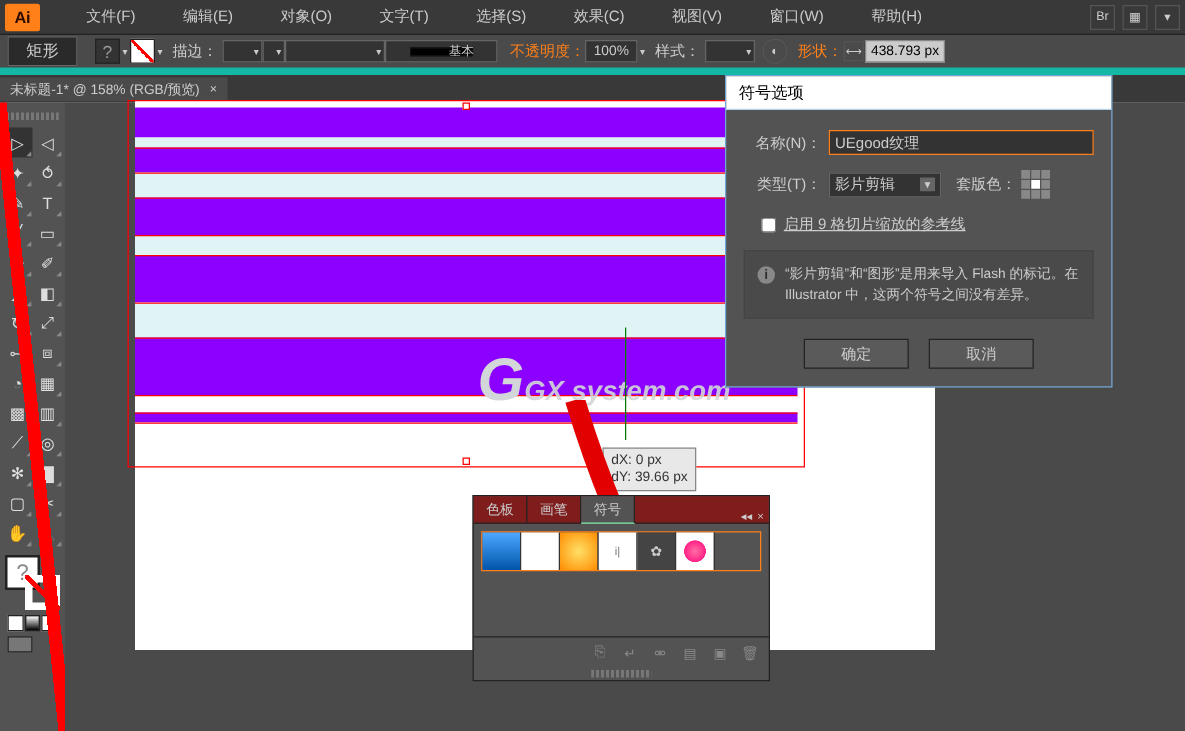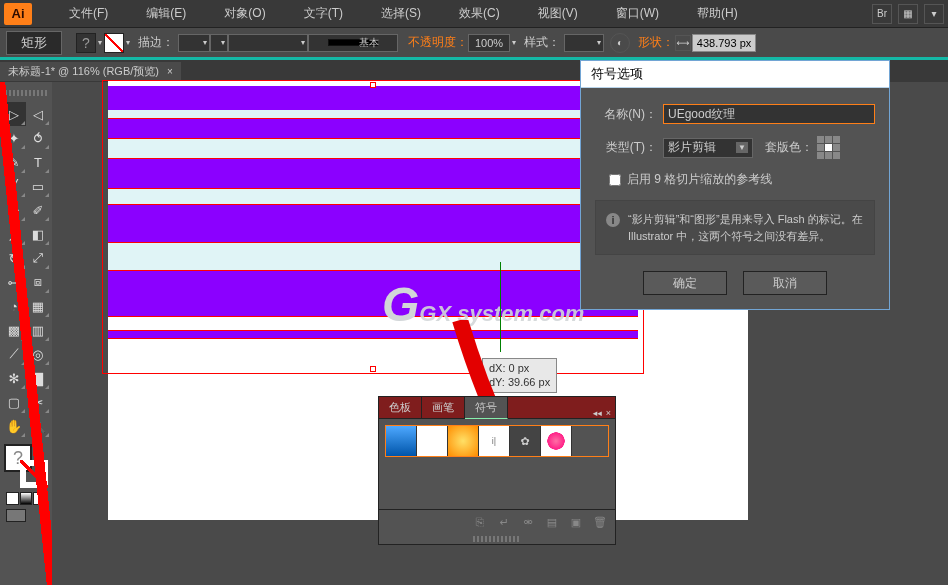--- a/index.html
+++ b/index.html
@@ -6,21 +6,21 @@
     body { background: #fff; width: 948px; height: 585px; overflow: hidden; position: relative; }
     
     
     .menubar { background: #393939; height: 28px; display: flex; align-items: center; padding: 0 4px; font-size: 12px; color: #ccc; border-bottom: 1px solid #222; gap: 24px; }
     .ai-logo { width: 28px; height: 22px; background: #FF7F18; display: flex; align-items: center; justify-content: center; color: #2D0C00; font-weight: bold; font-size: 13px; margin-right: 6px; border-radius: 2px; }
     .menubar .mi { padding: 0 7px; cursor: pointer; }
     .menubar-right { margin-left: auto; display: flex; align-items: center; gap: 6px; }
     .mb-icon { width: 20px; height: 20px; border: 1px solid #555; display: flex; align-items: center; justify-content: center; font-size: 10px; }
     
     
-    .ctrlbar { background: #4a4a4a; height: 32px; display: flex; align-items: center; padding: 0 6px; font-size: 12px; color: #ccc; border-bottom: 3px solid #14b8a6; }
+    .ctrlbar { background: #4a4a4a; height: 32px; display: flex; align-items: center; padding: 0 6px; font-size: 12px; color: #ccc; border-bottom: 6px solid #14b8a6; }
     .tool-label { background: #2a2a2a; padding: 2px 14px; border: 1px solid #666; margin-right: 12px; font-size: 13px; }
     .ctrl-swatch { width: 20px; height: 20px; margin: 0 2px; border: 1px solid #222; display: inline-block; position: relative; cursor: pointer; }
     .questionmark { background: #333; color: #999; display: flex; align-items: center; justify-content: center; font-size: 14px; }
     .noline { background: #fff; }
     .noline::after { content: ""; position: absolute; left: 0; top: 0; right: 0; bottom: 0; background: linear-gradient(to top right, transparent 45%, red 45%, red 55%, transparent 55%); }
     .ctrl-label { margin: 0 4px 0 8px; }
     .ctrl-dd { background: #333; border: 1px solid #666; height: 18px; width: 32px; display: inline-flex; align-items: center; padding: 0 3px; position: relative; cursor: pointer; }
     .ctrl-dd::after { content: "▾"; font-size: 8px; position: absolute; right: 2px; }
     .stroke-preview { width: 90px; height: 18px; background: #333; border: 1px solid #666; display: inline-flex; align-items: center; justify-content: center; position: relative; cursor: pointer; text-decoration: underline; }
     .stroke-preview .ln { height: 7px; background: #000; width: 50px; border: 1px solid #111; }
@@ -91,21 +91,21 @@
     .dialog { position: absolute; left: 580px; top: 60px; width: 310px; background: #535353; border: 1px solid #72a5d4; color: #ccc; font-size: 12px; }
     .dialog-title { background: #fff; color: #000; padding: 4px 10px; font-size: 13px; border-bottom: 1px solid #b8d4eb; }
     .dialog-body { padding: 16px 14px 14px; }
     .dlg-row { display: flex; align-items: center; margin-bottom: 12px; }
     .dlg-lbl { width: 62px; text-align: right; margin-right: 6px; }
     .dlg-input { flex: 1; height: 20px; background: #333; border: 1px solid #FF7F18; color: #ccc; padding: 0 4px; font-size: 12px; }
     .dlg-dd { width: 90px; height: 20px; background: #333; border: 1px solid #666; display: inline-flex; align-items: center; padding: 0 4px; position: relative; cursor: pointer; margin-right: 12px; }
     .dlg-dd::after { content: "▼"; font-size: 8px; position: absolute; right: 4px; background: #666; padding: 1px 2px; }
     .dlg-swatch-grid { display: inline-grid; grid-template-columns: repeat(3, 7px); grid-template-rows: repeat(3, 7px); gap: 1px; margin-left: 4px; }
     .dlg-swatch-grid span { background: #888; }
-    .dlg-chk { display: flex; align-items: center; gap: 6px; margin: 6px 0 6px 14px; }
+    .dlg-chk { display: flex; align-items: center; gap: 6px; margin: 6px 0 6px 14px; text-decoration: underline; }
     .dlg-chk input { width: 12px; height: 12px; }
     .dlg-info { display: flex; gap: 8px; background: #4a4a4a; padding: 10px; margin: 12px 0 16px; font-size: 11px; line-height: 1.5; border: 1px solid #444; }
     .dlg-info-icon { width: 14px; height: 14px; background: #888; border-radius: 50%; color: #333; display: flex; align-items: center; justify-content: center; font-weight: bold; font-size: 11px; flex-shrink: 0; margin-top: 2px; }
     .dlg-btns { display: flex; justify-content: center; gap: 16px; }
     .dlg-btn { width: 84px; height: 24px; background: #5a5a5a; border: 1px solid #222; color: #ccc; cursor: pointer; font-size: 12px; }
     
     
     .watermark { position: absolute; left: 330px; top: 195px; color: #d2d6d8; font-size: 38px; font-weight: bold; font-style: italic; pointer-events: none; }
   </style>
 </head>
@@ -149,21 +149,21 @@
   <span class="ctrl-label">样式：</span>
   <div class="ctrl-dd" style="width:40px"></div>
   <div class="mb-icon" style="margin-left:6px;border-radius:50%">◐</div>
   <span class="shape-label">形状：</span>
   <div class="coord-icon">⟷</div>
   <input class="coord-field" value="438.793 px" style="">
 </div>
 
 <div class="tabbar">
   <div class="doc-tab">
-    <span>未标题-1* @ 116% (RGB/预览)</span>
+    <span>未标题-1* @ 158% (RGB/预览)</span>
     <span class="x">×</span>
   </div>
 </div>
 
 <div class="main">
 
   <div class="toolbox">
     <div class="tool-grid">
       <div class="tool-btn sel">▷</div>
       <div class="tool-btn">◁</div>

